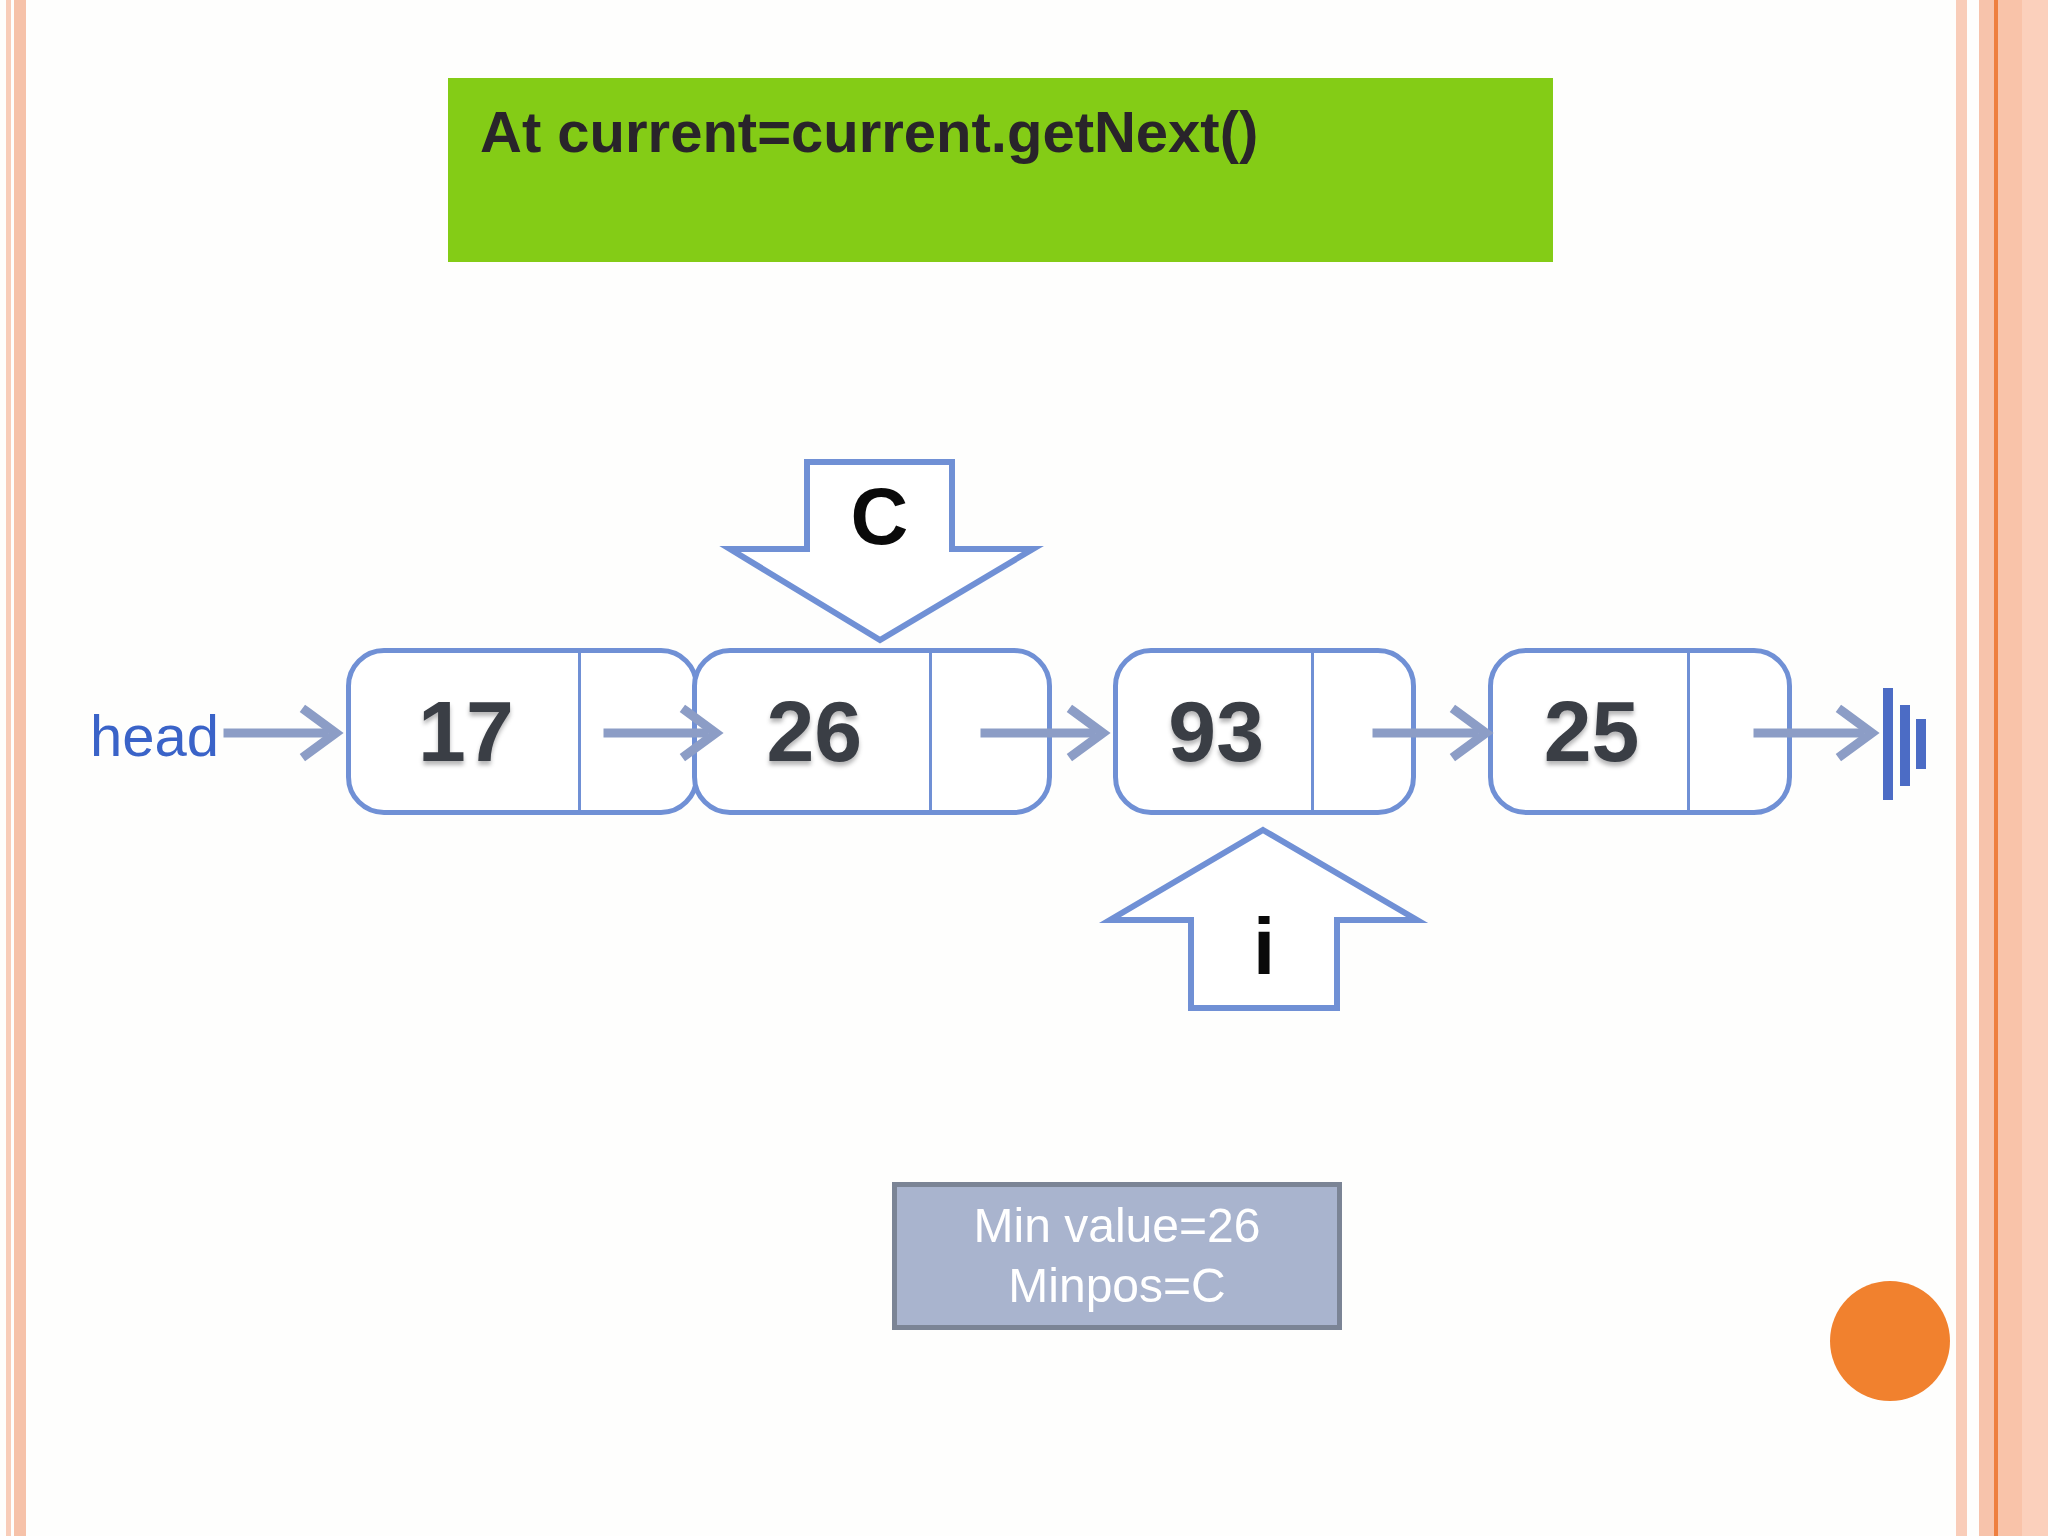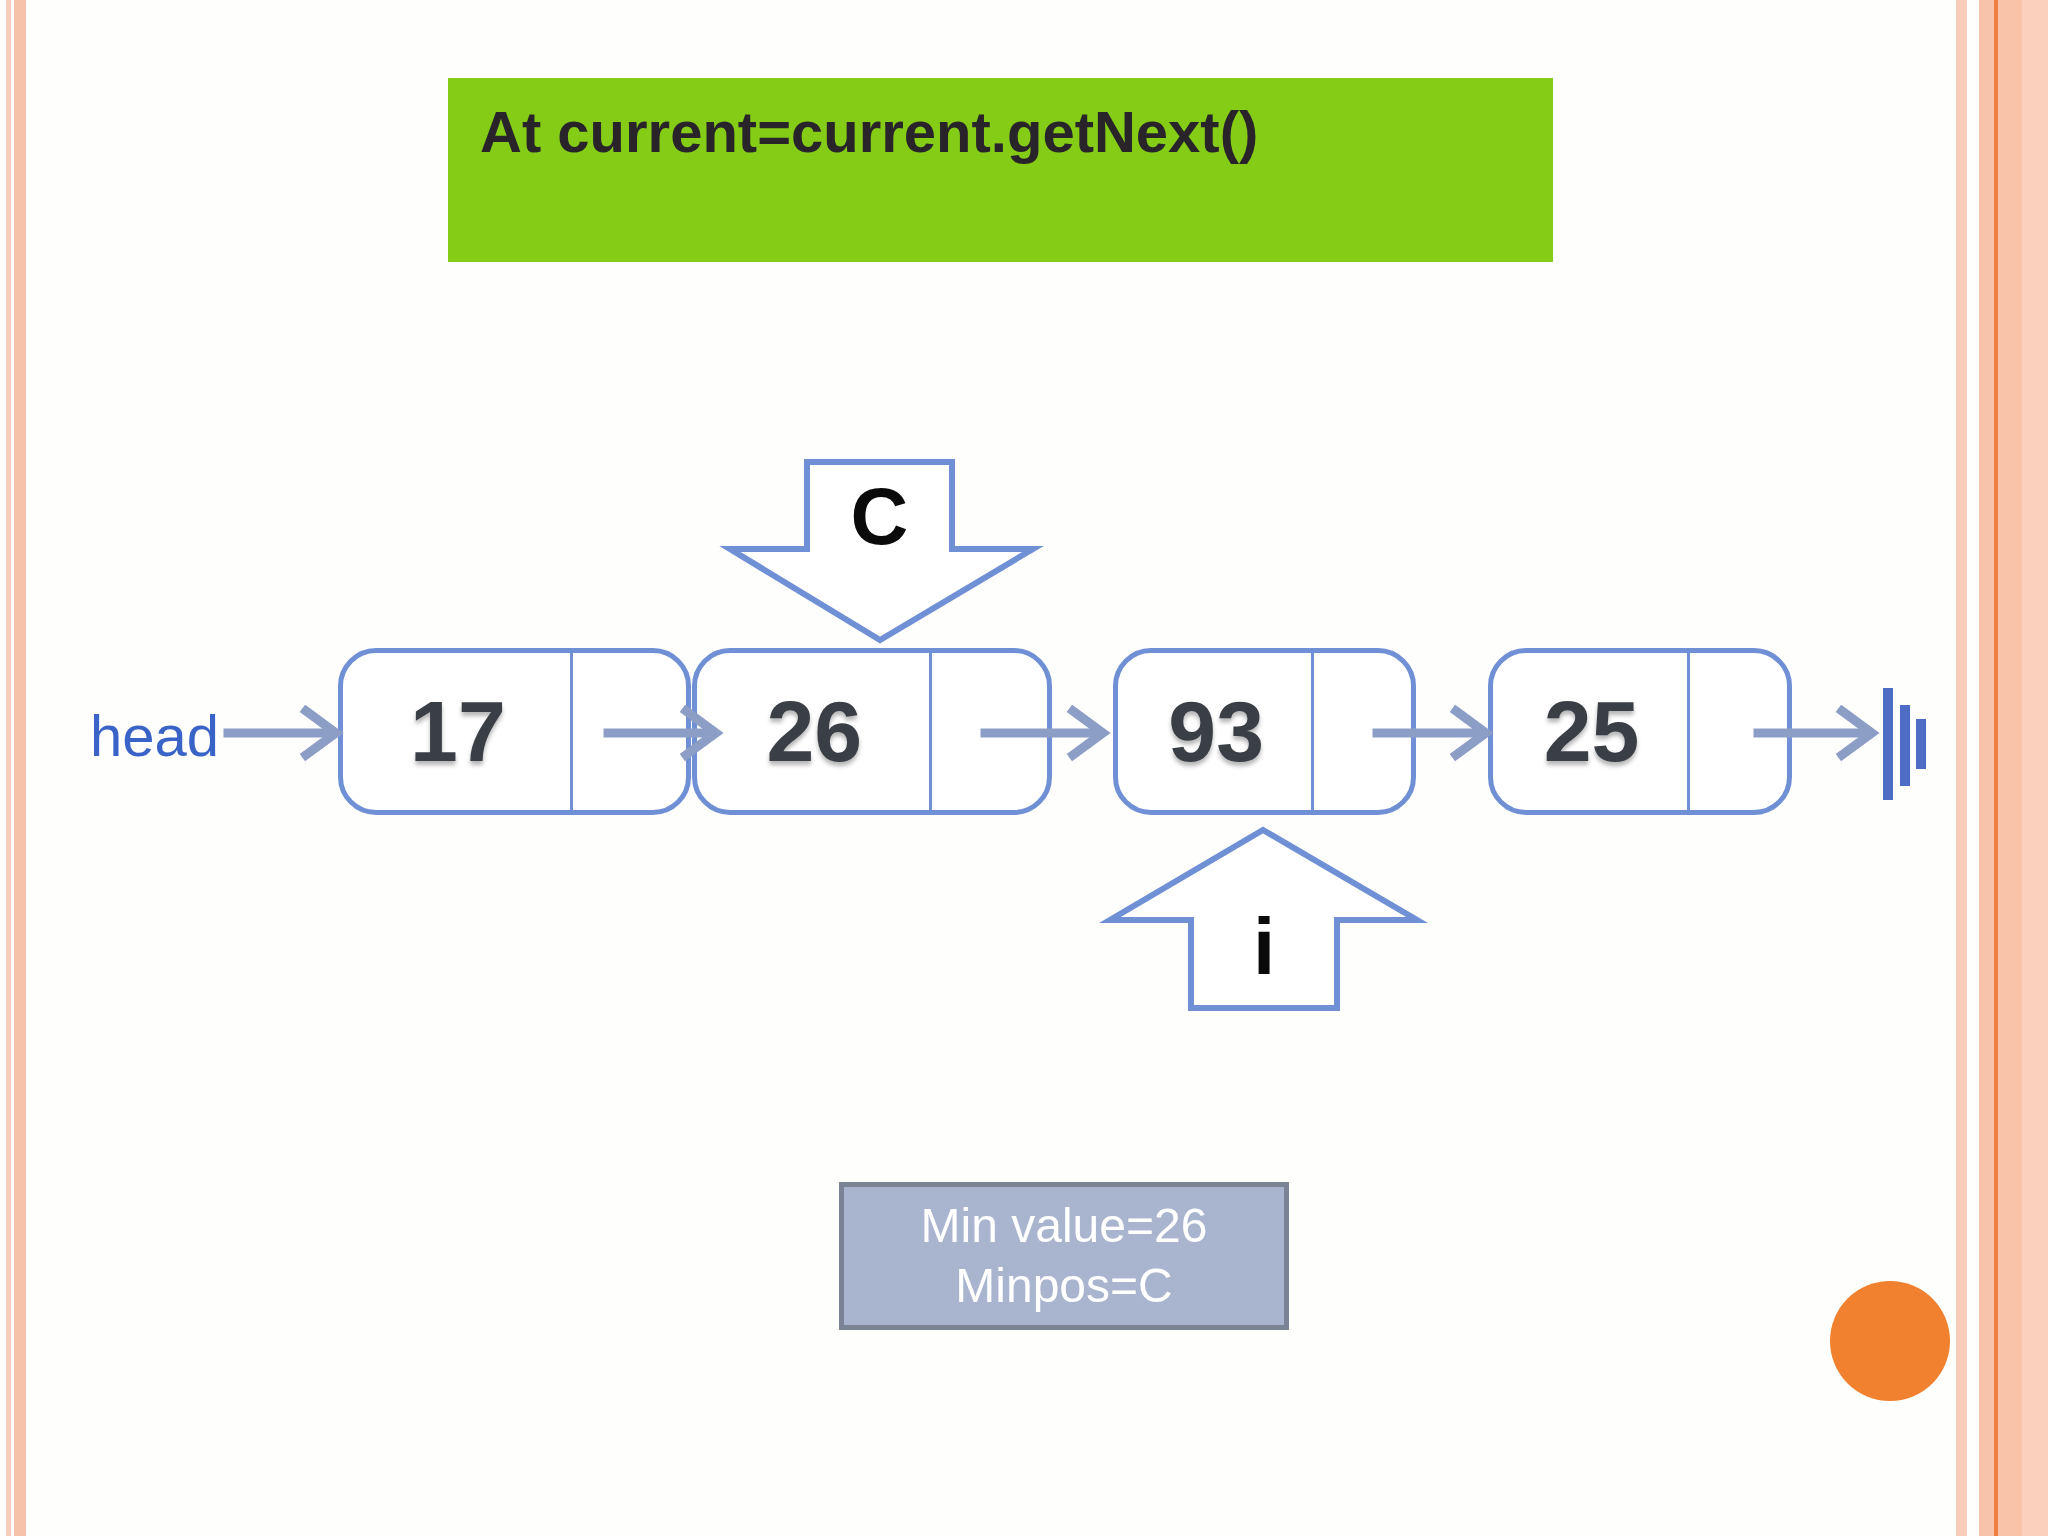--- a/index.html
+++ b/index.html
@@ -41,36 +41,36 @@
   .node-val{
     position:absolute;left:0;top:0;bottom:0;width:67%;
     display:flex;align-items:center;justify-content:center;
     font-size:86px;font-weight:bold;color:#3a3e45;
     text-shadow:0 4px 4px rgba(45,45,50,0.35);
   }
   .node-ptr{
     position:absolute;right:0;top:0;bottom:0;width:33%;
     border-left:3px solid #7090d5;
   }
-  .node-17{left:338px;width:353px;}
+  .node-17{left:346px;width:353px;}
   .node-26{left:692px;width:360px;}
   .node-93{left:1105px;width:303px;margin-left:8px;}
   .node-54{left:1488px;width:304px;}
 
   .overlay{position:absolute;left:0;top:0;pointer-events:none;}
 
   .marker-label{
     position:absolute;display:flex;align-items:center;justify-content:center;
     font-weight:bold;color:#0a0a0a;font-size:80px;
   }
   .marker-c{left:807px;top:462px;width:145px;height:110px;}
   .marker-i{left:1191px;top:888px;width:146px;height:118px;}
 
   .status-box{
-    position:absolute;left:839px;top:1182px;width:450px;height:148px;
+    position:absolute;left:892px;top:1182px;width:450px;height:148px;
     background:#a9b4ce;border:5px solid #7b8495;box-sizing:border-box;
     display:flex;flex-direction:column;align-items:center;justify-content:center;
     color:#ffffff;font-size:48px;line-height:60px;text-align:center;
   }
 
   .accent-circle{
     position:absolute;left:1830px;top:1281px;width:120px;height:120px;
     border-radius:50%;background:#f1812e;
   }
 </style>

